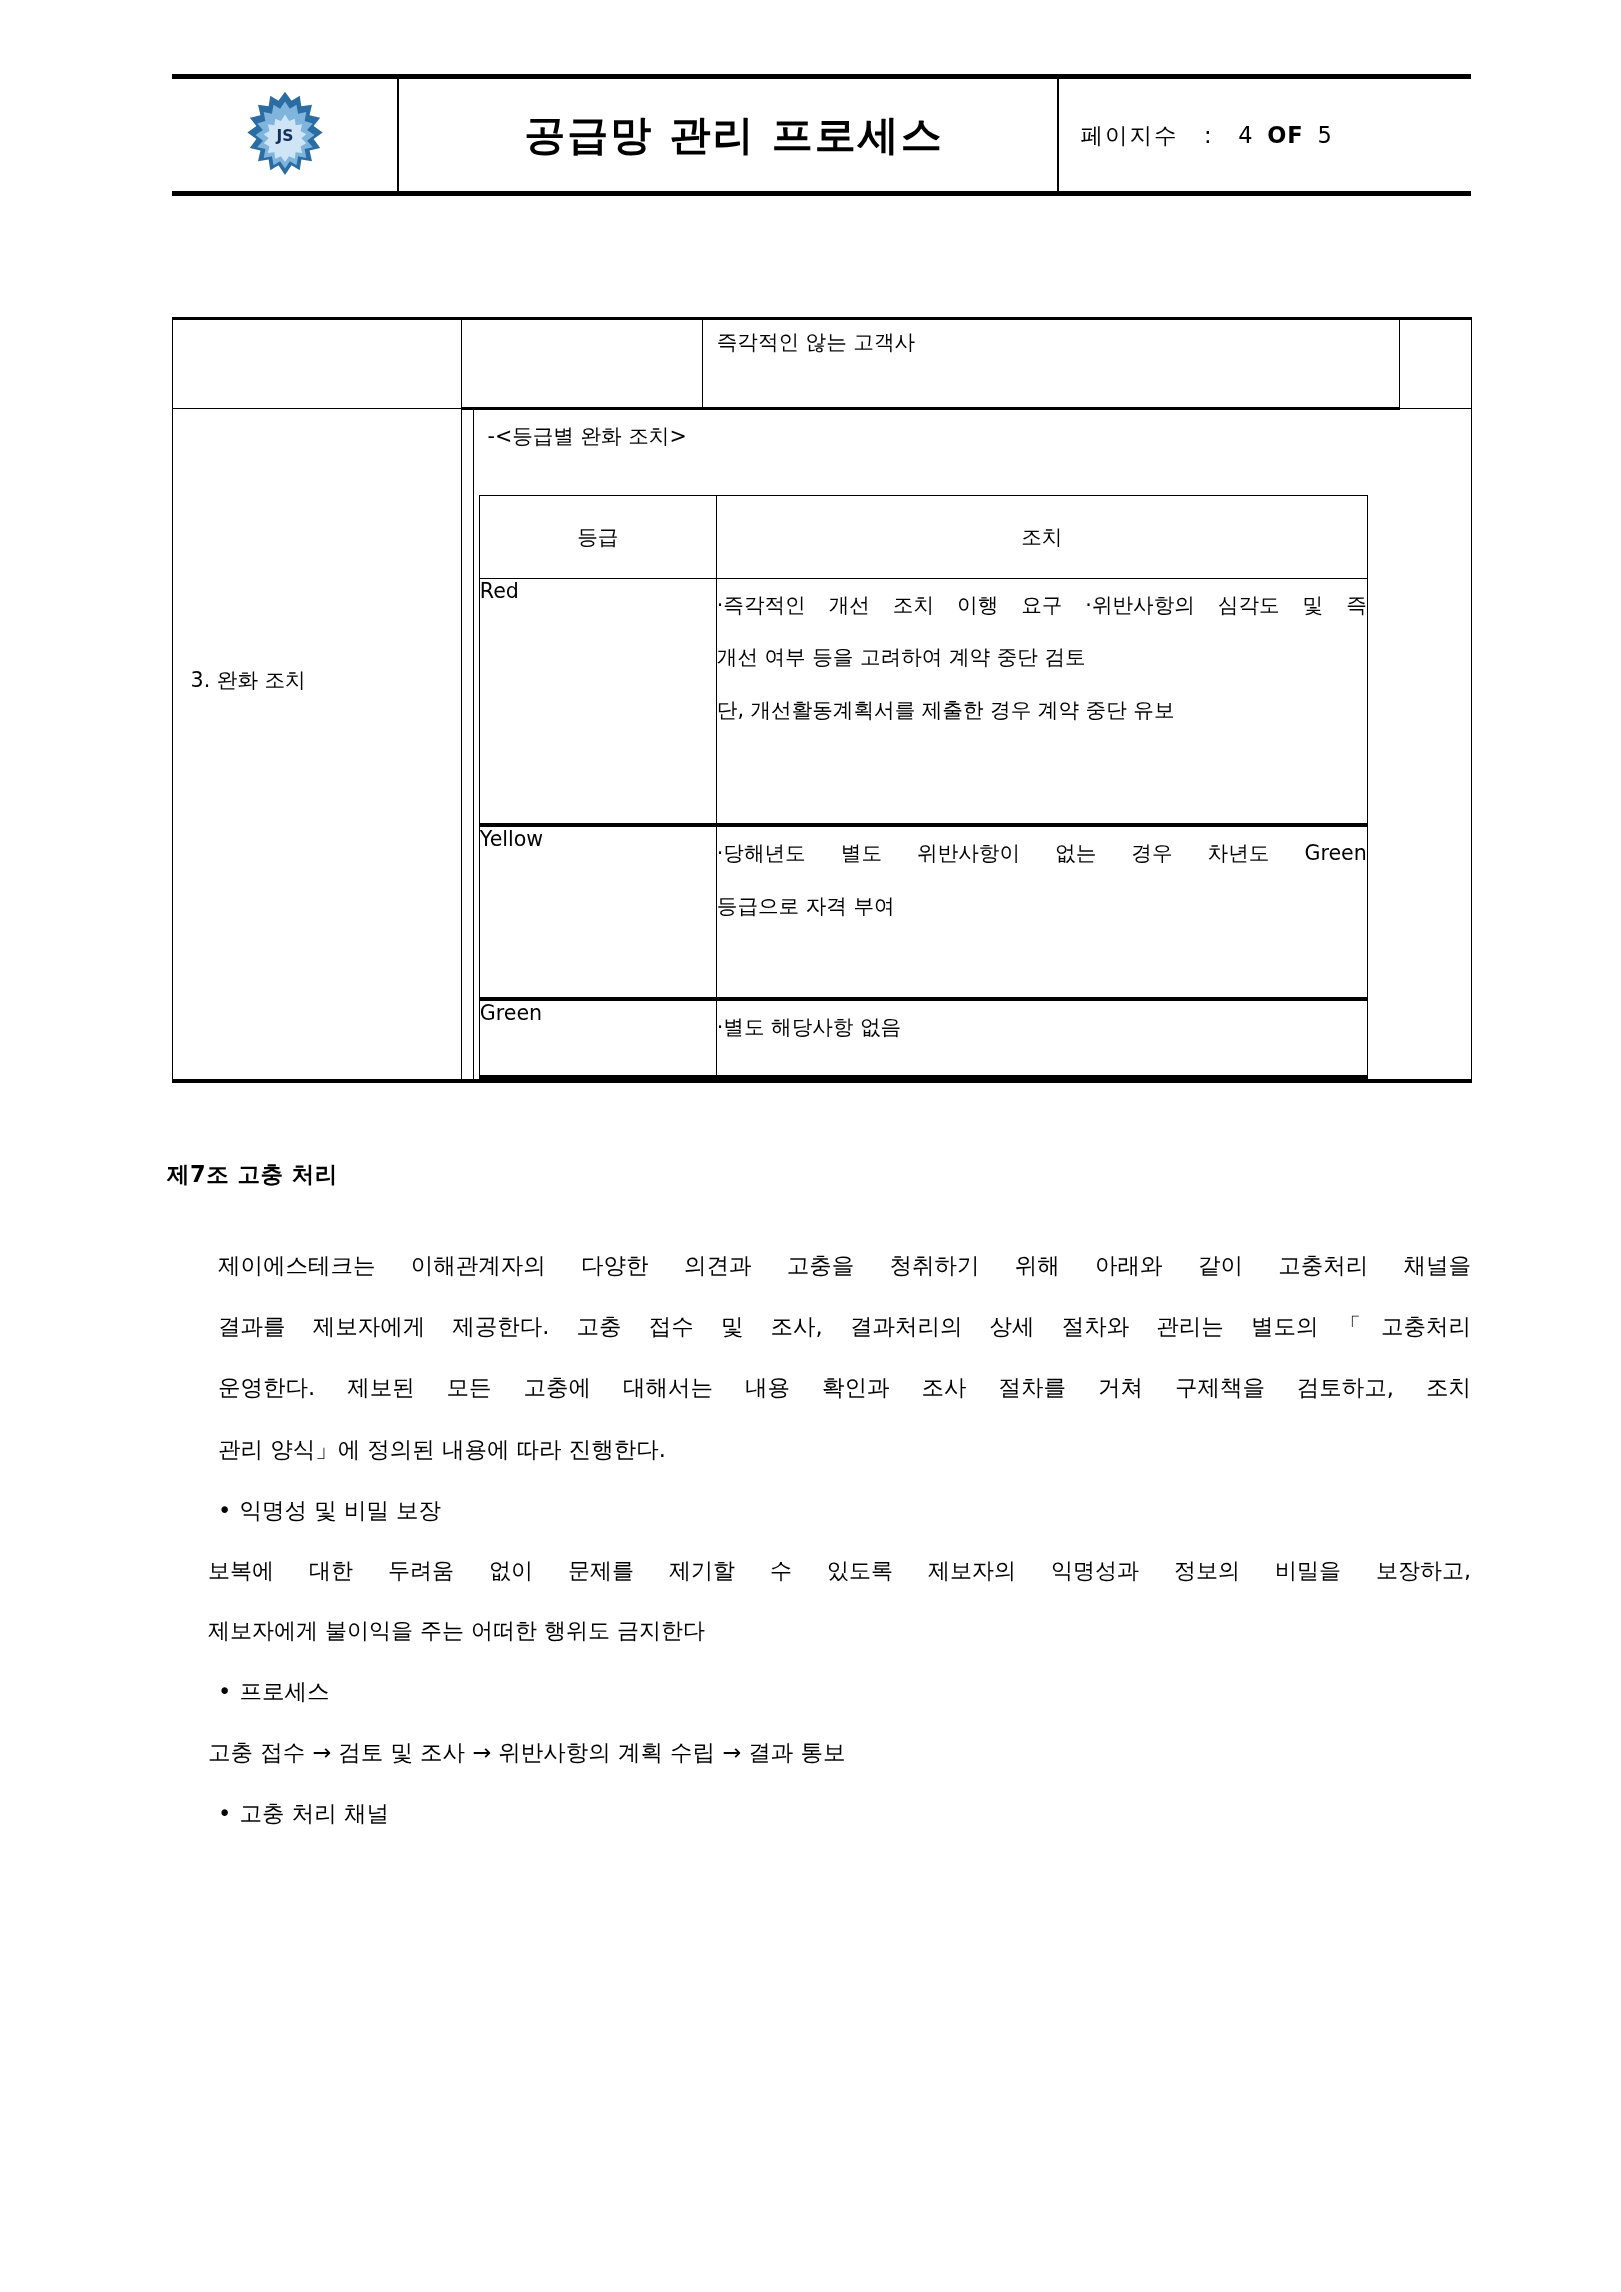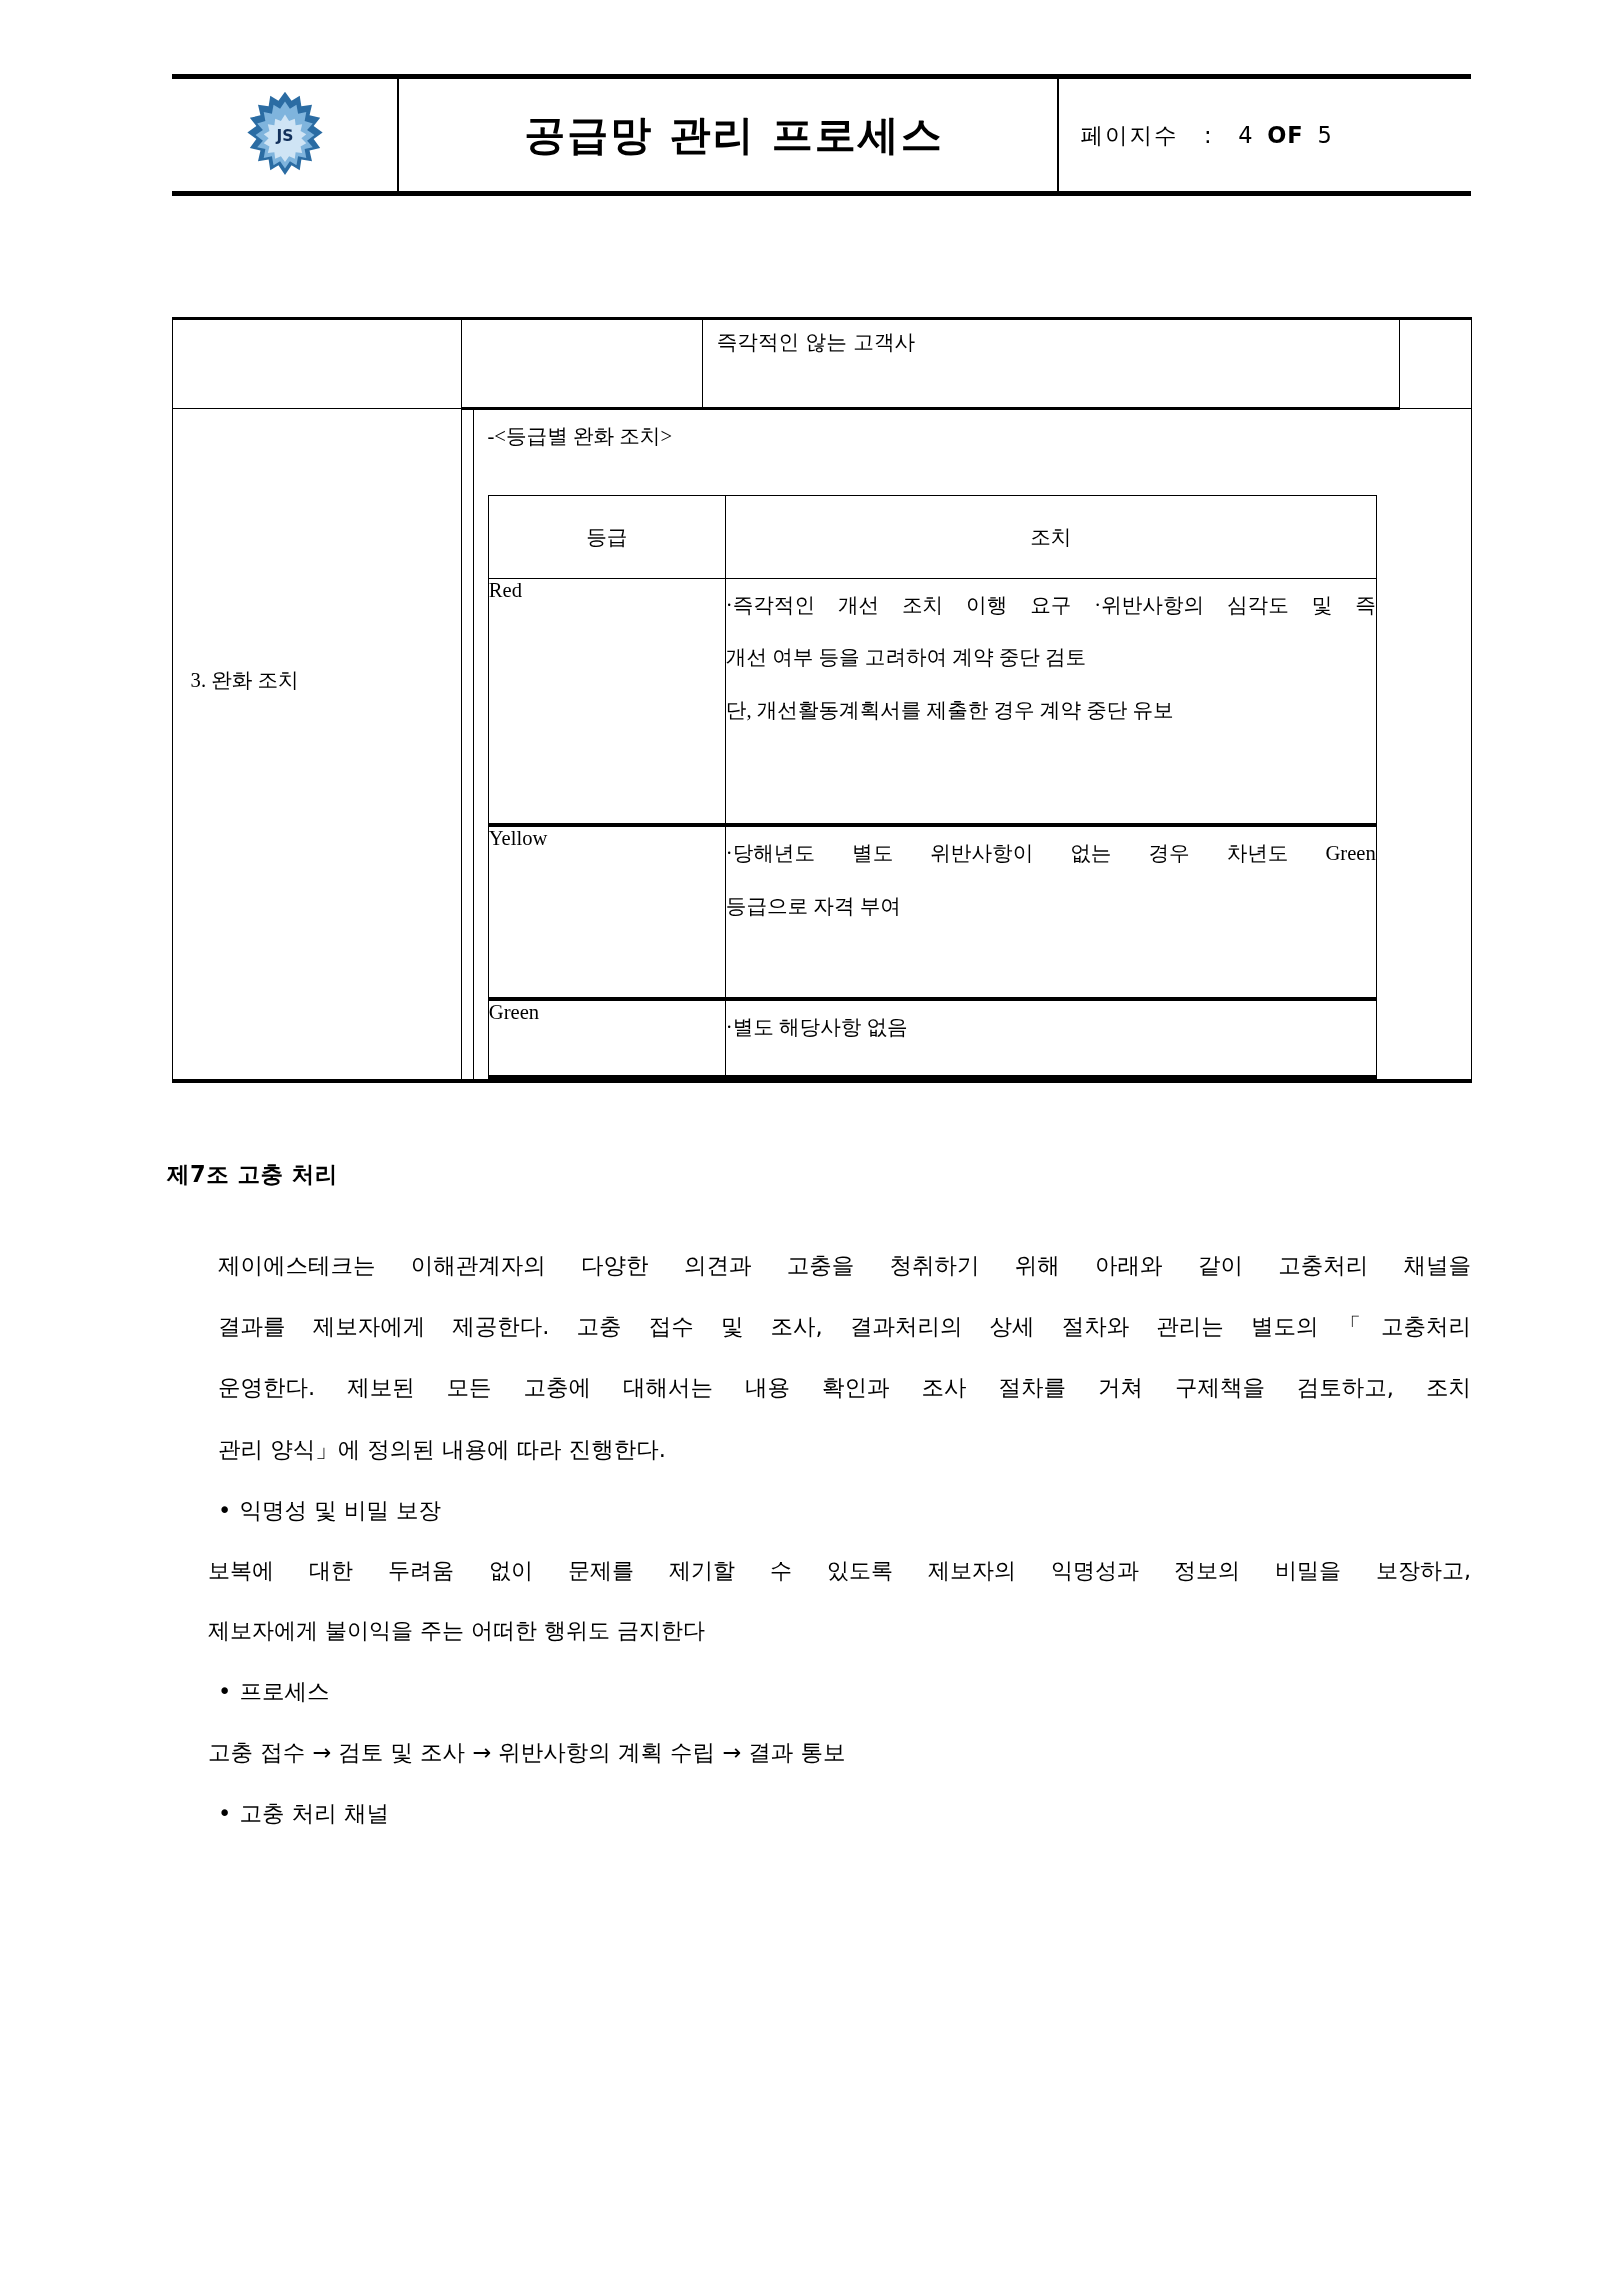--- a/index.html
+++ b/index.html
@@ -113,21 +113,21 @@
     padding: 0;
     box-sizing: border-box;
   }
   .col-label { width: 289px; }
   .col-gap   { width: 11.8px; border-left: 1px solid #000 !important; }
   .col-body  { width: 926px; }
   .col-tail  { width: 72px; }
 
   .outer-table tr.row-top td { border-top: 3.9px solid #000; }
   .outer-table tr.row-top td.cell-toptext { border-bottom: 3.9px solid #000; }
-  .outer-table tr.row-main td { border-bottom: 4.9px solid #000; font-family: Liberation Serif, serif; }
+  .outer-table tr.row-main td { border-bottom: 4.9px solid #000; }
 
   .cell-toptext {
     height: 90px;
     padding: 13.7px 0 0 0;
   }
   .toptext-inner {
     border-left: 1px solid #000;
     height: 100%;
     margin-left: 240px;
     padding: 7.8px 0 0 13.7px;
@@ -150,21 +150,21 @@
     padding: 17.6px 0 0 0;
   }
   .section-caption {
     padding: 11.8px 0 0 13.7px;
     font-size: 20.6px;
     letter-spacing: 0px;
   }
 
   
   .grade-table {
-    margin: 45px 0 0 14px;
+    margin: 45px 0 0 5px;
     width: 888px;
     border-collapse: collapse;
     table-layout: fixed;
     font-size: 20.6px;
   }
   .grade-table th,
   .grade-table td {
     border: 1px solid #000;
     vertical-align: top;
     box-sizing: border-box;

